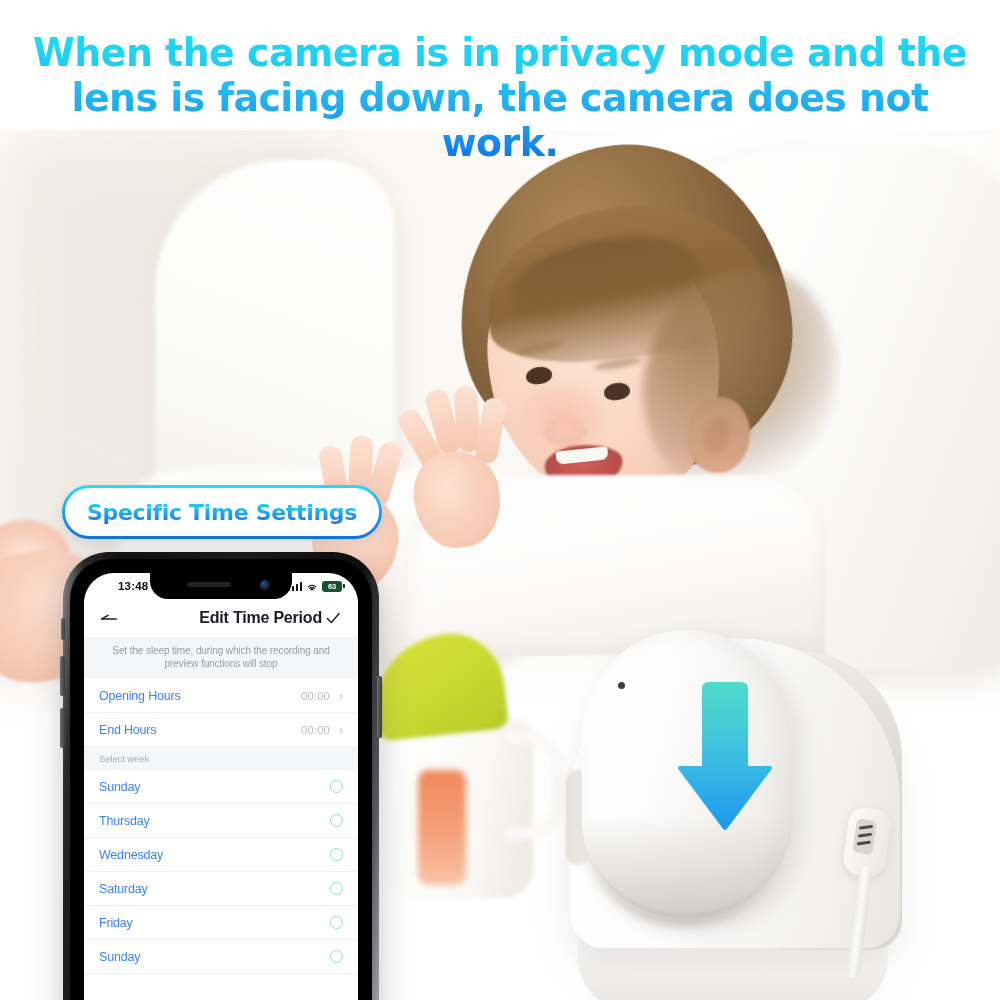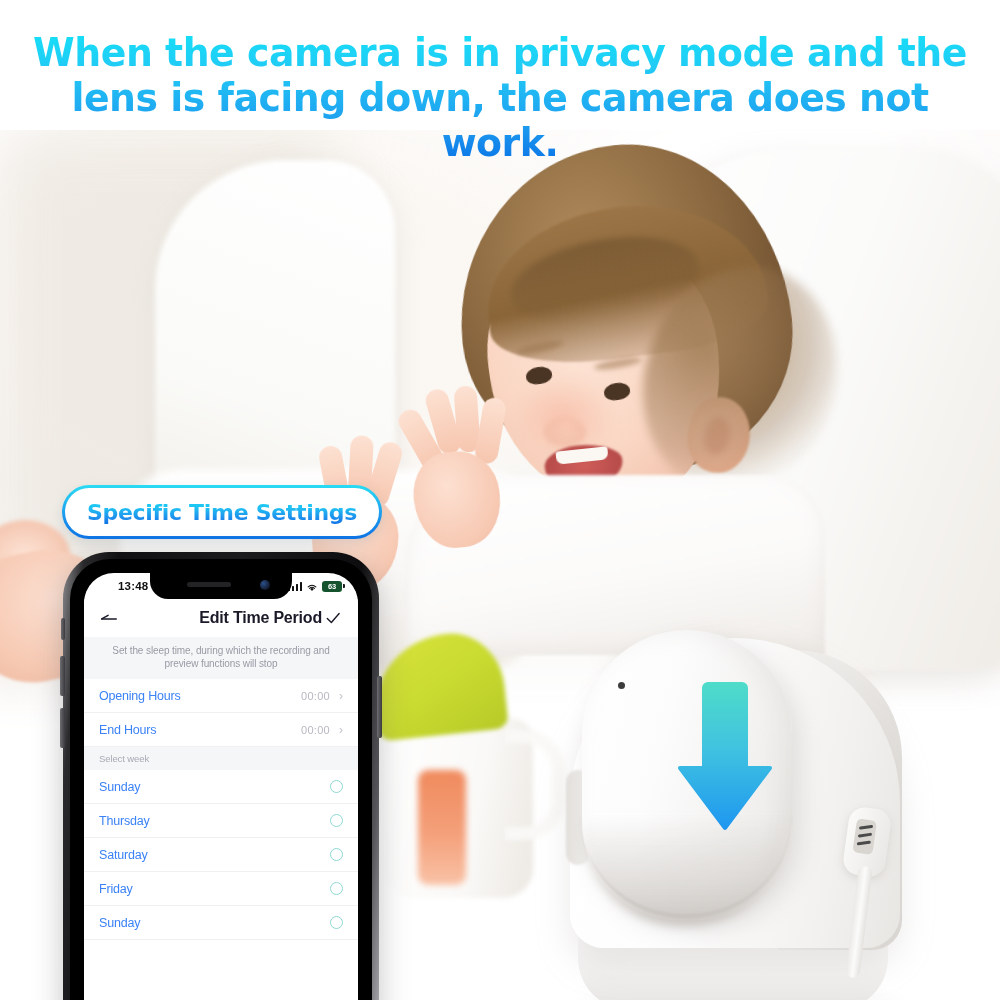--- a/index.html
+++ b/index.html
@@ -589,20 +589,24 @@
         <div>
           <div class="row">
             <span class="row-label">Sunday</span>
             <span class="radio"></span>
           </div>
           <div class="row">
             <span class="row-label">Thursday</span>
             <span class="radio"></span>
           </div>
           <div class="row">
+            <span class="row-label">Wednesday</span>
+            <span class="radio"></span>
+          </div>
+          <div class="row">
             <span class="row-label">Saturday</span>
             <span class="radio"></span>
           </div>
           <div class="row">
             <span class="row-label">Friday</span>
             <span class="radio"></span>
           </div>
           <div class="row">
             <span class="row-label">Sunday</span>
             <span class="radio"></span>

